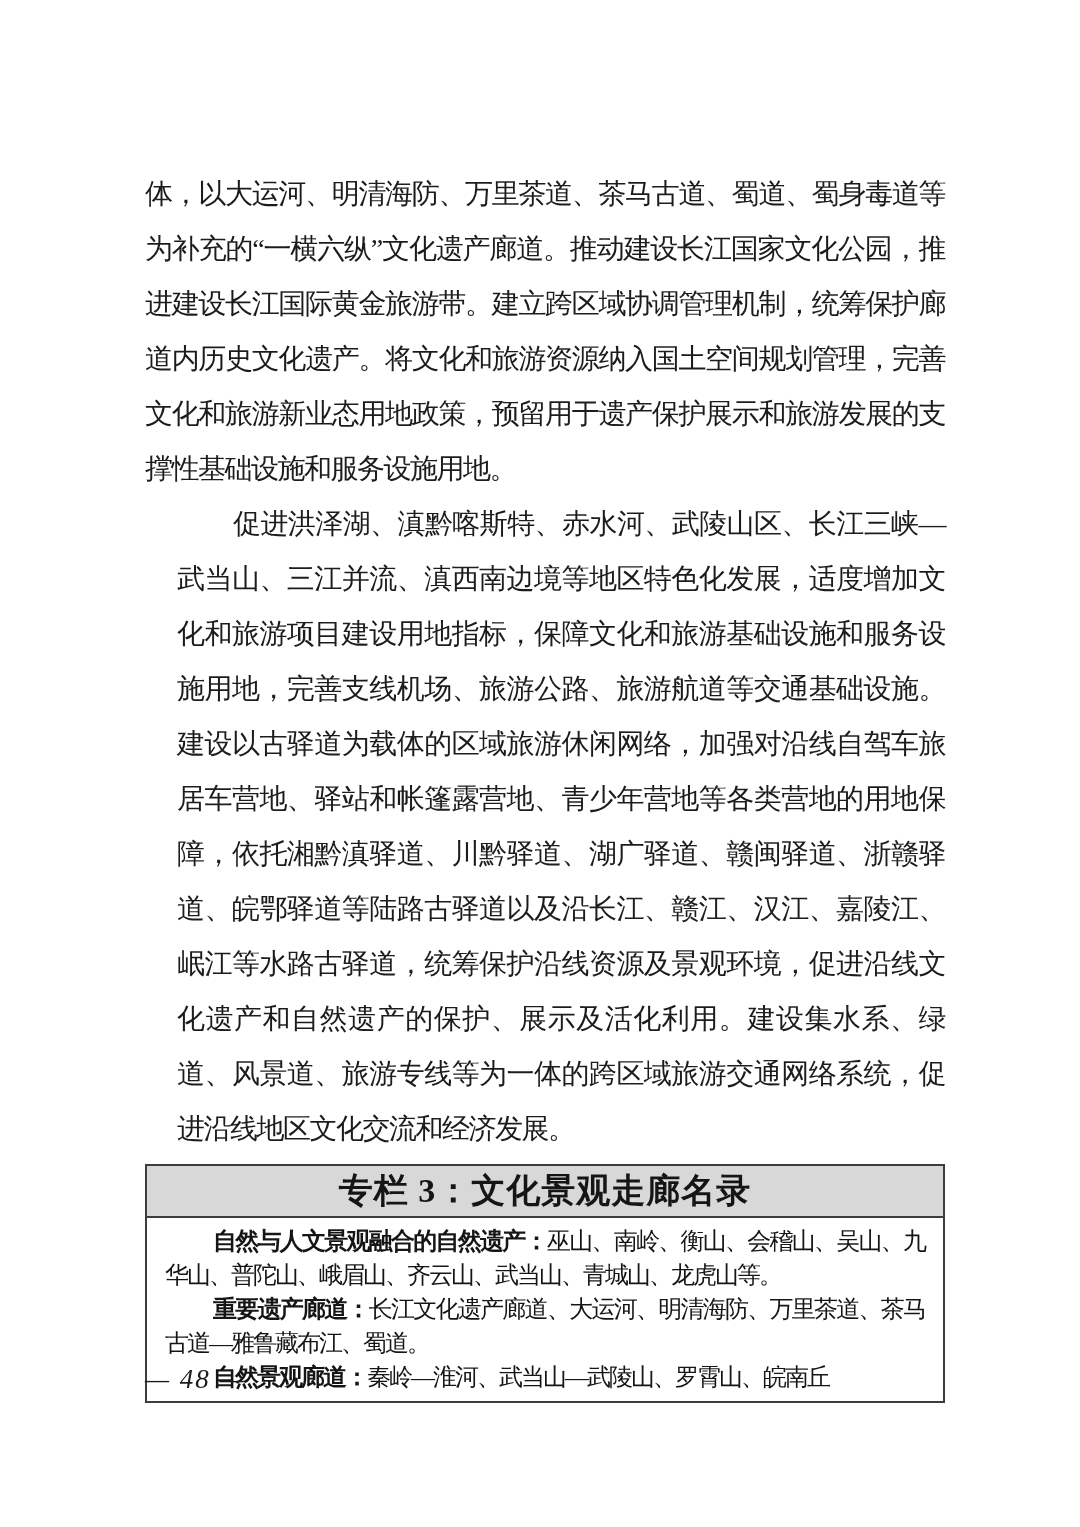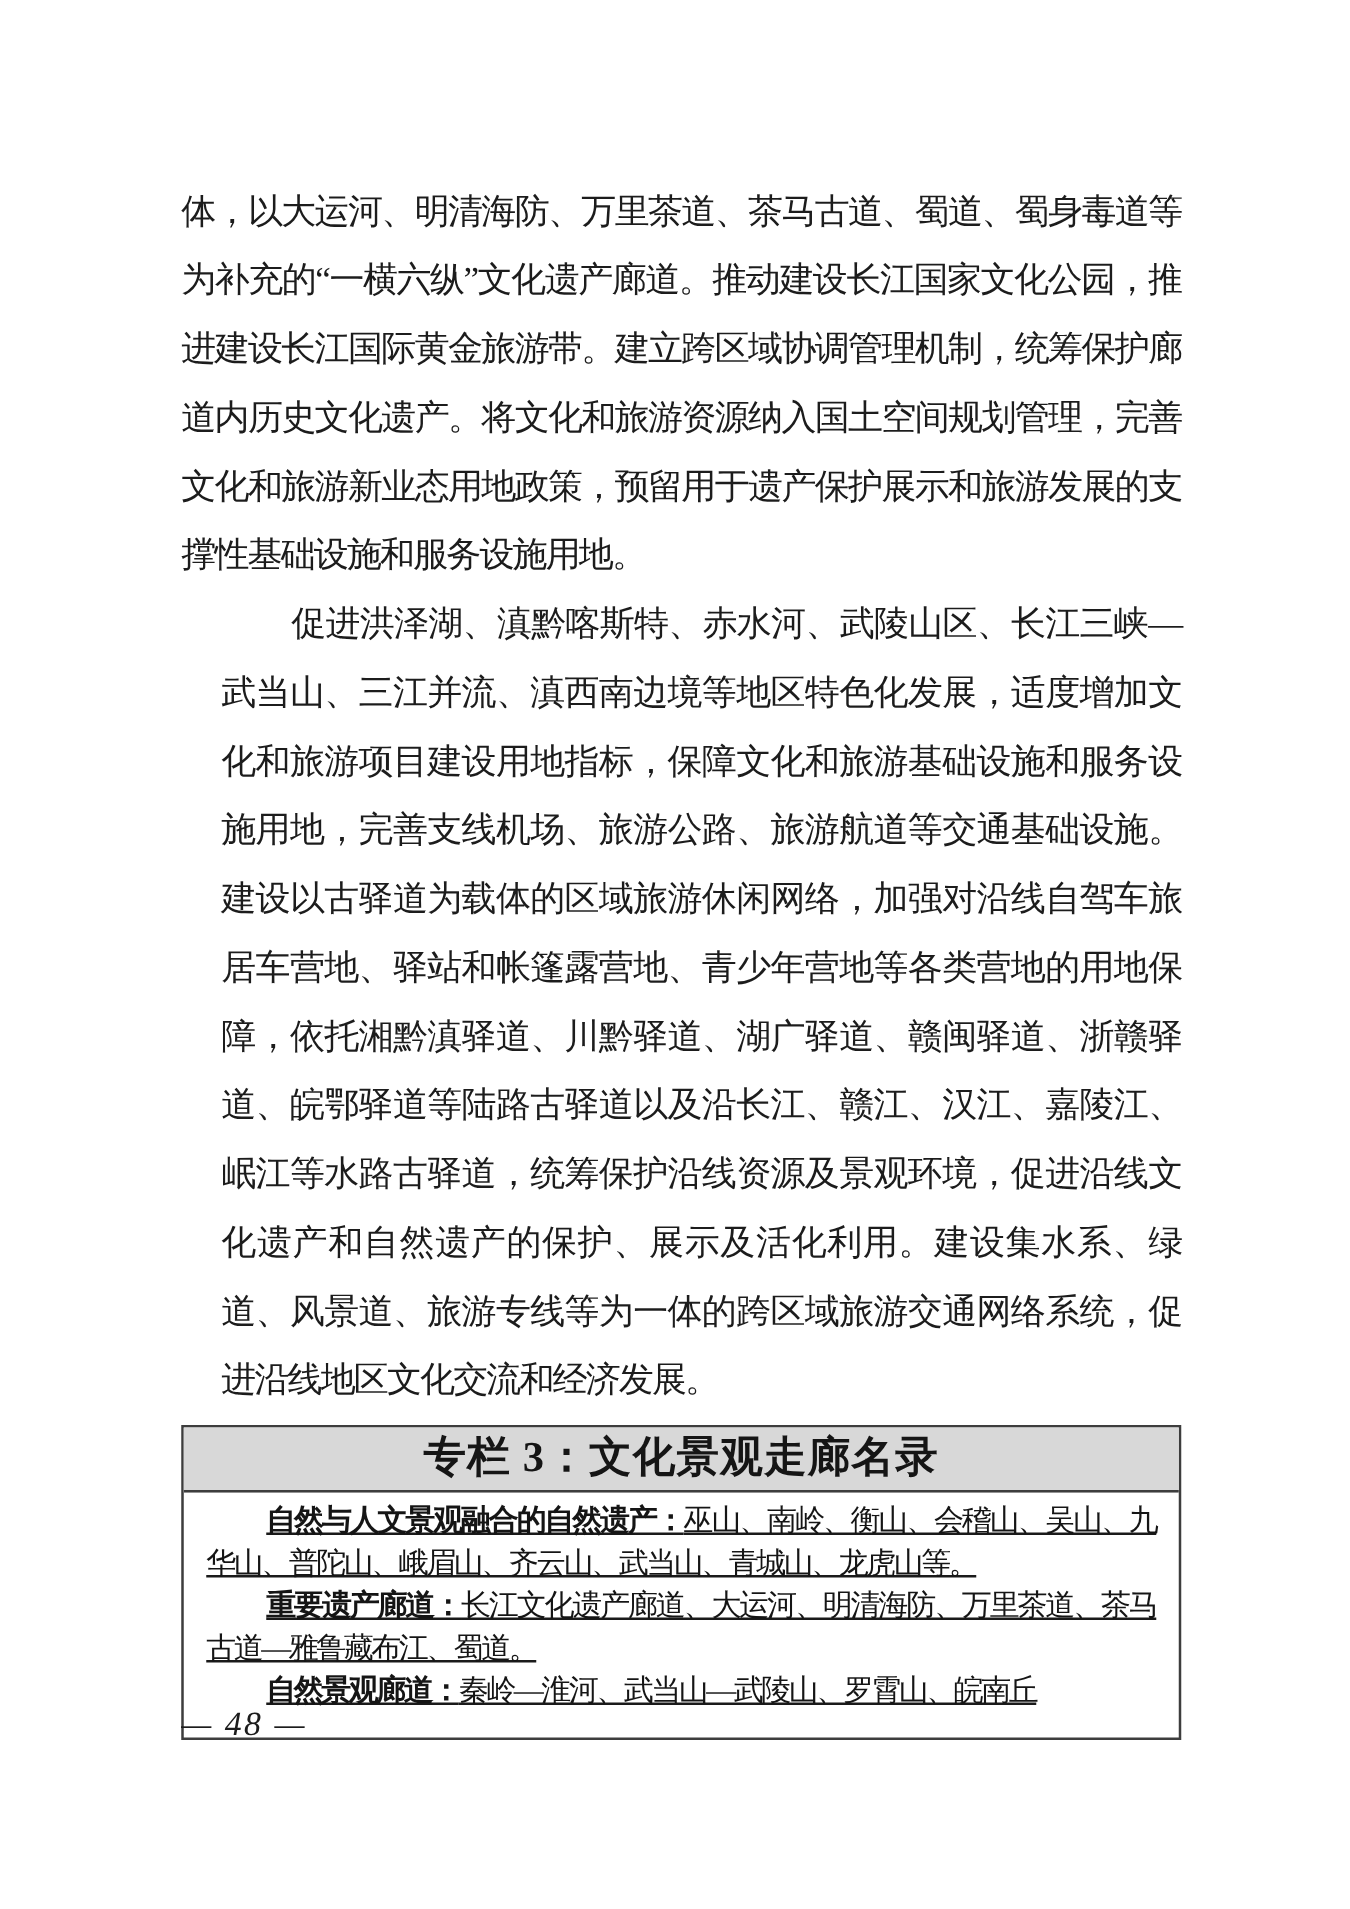--- a/index.html
+++ b/index.html
@@ -12,21 +12,21 @@
     width: 1080px;
     height: 1527px;
     background: #ffffff;
     overflow: hidden;
     font-family: "Liberation Serif", "DejaVu Serif", serif;
     color: #1a1a1a;
   }
   .content {
     position: absolute;
     left: 145px;
-    top: 142px;
+    top: 166px;
     width: 800px;
   }
   .para {
     margin: 0;
     font-size: 28px;
     line-height: 55px;
     letter-spacing: -1.5px;
     text-align: justify;
     color: #1c1c1c;
   }
@@ -44,22 +44,21 @@
     line-height: 50px;
     background: #d8d8d8;
     border-bottom: 2px solid #3d3d3d;
     text-align: center;
     font-weight: bold;
     font-size: 34px;
     letter-spacing: 1px;
     color: #151515;
   }
   .callout-box-body {
-    padding: 6px 18px 20px 18px;
-    text-decoration: underline;
+    padding: 6px 18px 7px 18px;
   }
   .box-para {
     margin: 0;
     font-size: 24px;
     line-height: 34px;
     letter-spacing: -2px;
     text-align: justify;
     text-indent: 2em;
     color: #151515;
   }

